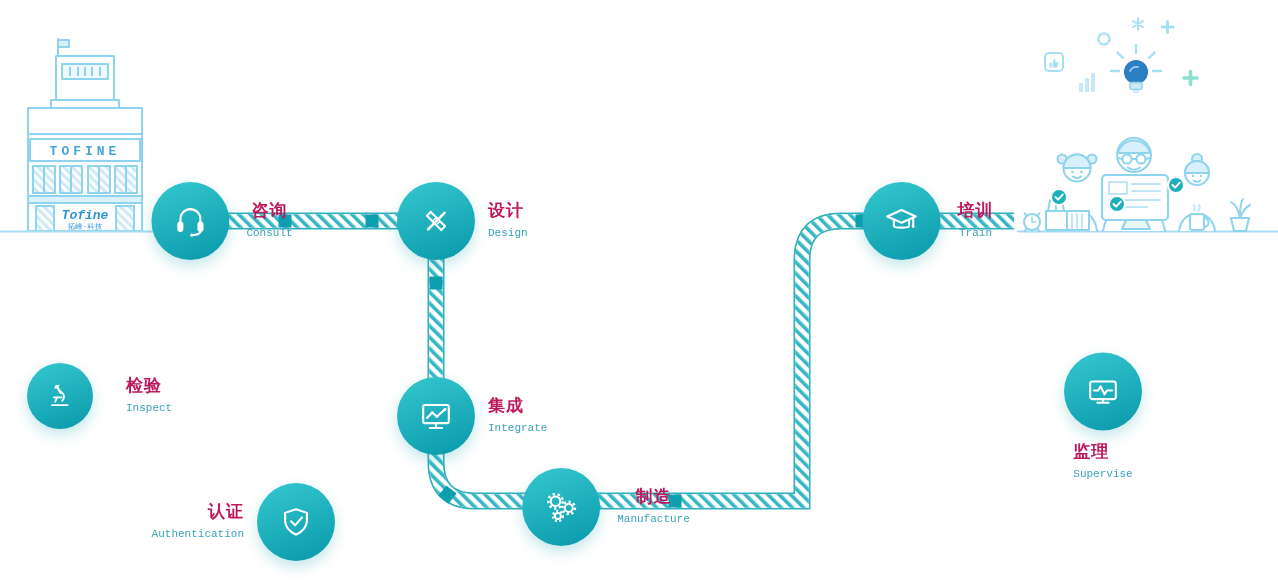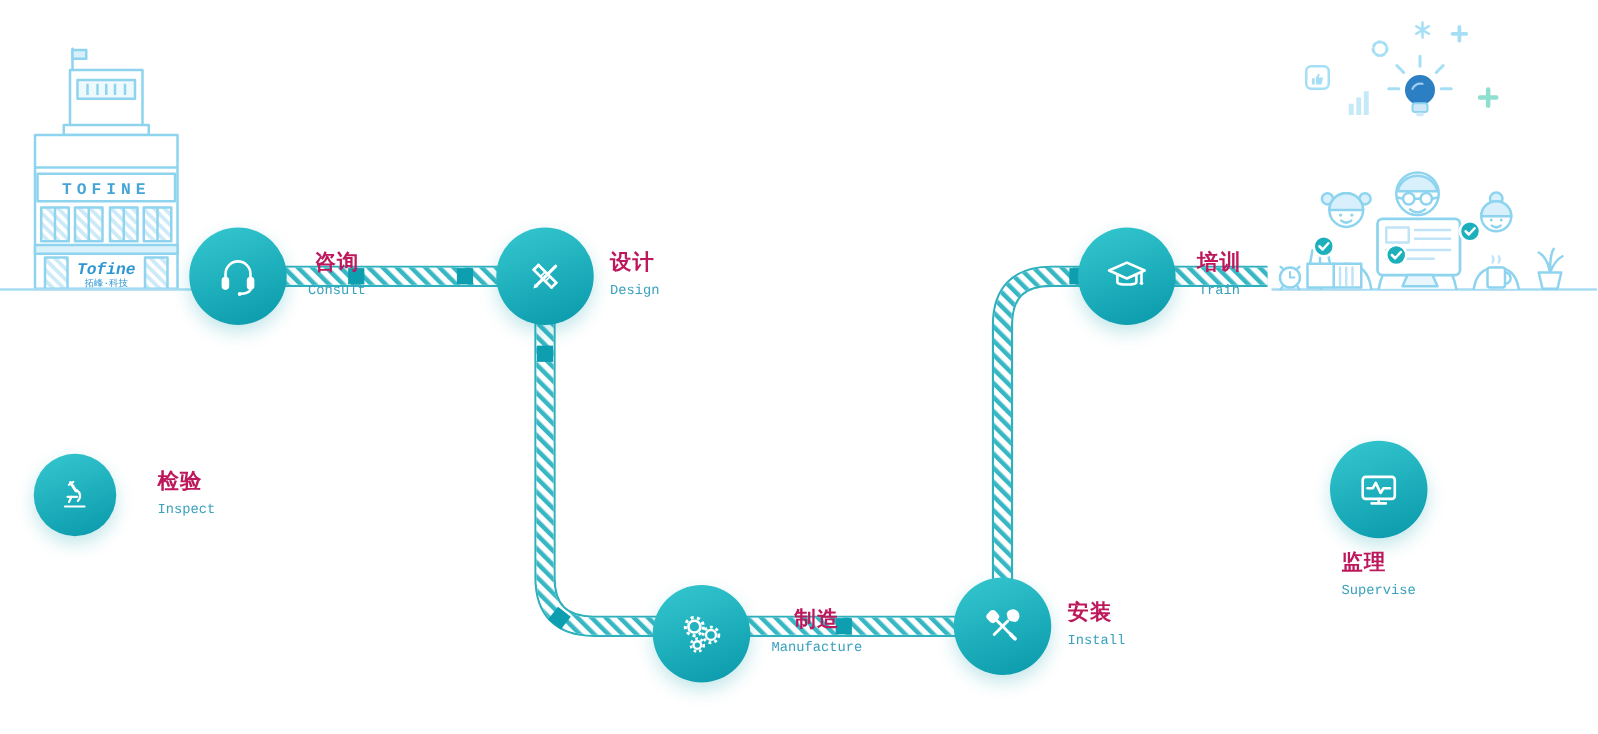--- a/index.html
+++ b/index.html
@@ -193,57 +193,58 @@
         </g>
         <path d="M10.2 30.3l1.2-4.2 3 3z" fill="#fff"></path>
       </svg>
     </div>
     <div class="labels">
       <div class="zh">设计</div>
       <div class="en">Design</div>
     </div>
   </div>
 
+  <div class="step pos-right" style="left:397px;top:404px;">
+    <div class="circle">
+      <svg class="icon" viewBox="0 0 40 40">
+        <g stroke="#fff" fill="none" stroke-width="2.2" stroke-linecap="round" stroke-linejoin="round">
+          <rect x="6.5" y="8.5" width="27" height="19" rx="2"></rect>
+          <polyline points="10.5,22 16,16.5 21,20.5 29.5,13"></polyline>
+          <path d="M20 27.5v4M13.5 32.7h13"></path>
+        </g>
+        <circle cx="16" cy="16.5" r="1.5" fill="#fff"></circle>
+        <circle cx="21" cy="20.5" r="1.5" fill="#fff"></circle>
+        <circle cx="29.5" cy="13" r="1.5" fill="#fff"></circle>
+      </svg>
+    </div>
+    <div class="labels">
+      <div class="zh">集成</div>
+      <div class="en">Integrate</div>
+    </div>
+  </div>
 
   <div class="step pos-below" style="left:606px;top:456px;">
     <div class="circle">
       <svg class="icon" viewBox="0 0 40 40">
         <g stroke="#fff" fill="none">
           <circle cx="14" cy="14" r="5" stroke-width="2.2"></circle>
           <circle cx="14" cy="14" r="7.6" stroke-width="2.6" stroke-dasharray="2.6 2.8"></circle>
           <circle cx="28" cy="21" r="4.2" stroke-width="2"></circle>
           <circle cx="28" cy="21" r="6.6" stroke-width="2.4" stroke-dasharray="2.4 2.6"></circle>
           <circle cx="16.5" cy="29.5" r="3.2" stroke-width="2"></circle>
           <circle cx="16.5" cy="29.5" r="5.4" stroke-width="2.2" stroke-dasharray="2.2 2.4"></circle>
         </g>
       </svg>
     </div>
     <div class="labels">
       <div class="zh">制造</div>
       <div class="en">Manufacture</div>
     </div>
   </div>
 
-  <div class="step pos-right" style="left:763px;top:489px;">
-    <div class="circle">
-      <svg class="icon" viewBox="0 0 40 40">
-        <g stroke="#fff" fill="none" stroke-width="2.4" stroke-linecap="round">
-          <path d="M13 27L24.5 15.5"></path>
-          <path d="M14 14l13 13"></path>
-          <path d="M27 27l3.5 3.5" stroke-width="3.2"></path>
-        </g>
-        <path d="M23.5 9.2a5.6 5.6 0 1 1 7.3 7.3l-4.3-.9-2.1-2.1z" fill="#fff"></path>
-        <rect x="7" y="7" width="9.6" height="9.6" rx="3.4" transform="rotate(45 11.8 11.8)" fill="#fff"></rect>
-      </svg>
-    </div>
-    <div class="labels">
-      <div class="zh">安装</div>
-      <div class="en">Install</div>
-    </div>
-  </div>
 
 
   <div class="step pos-below" style="left:928px;top:170px;">
     <div class="circle">
       <svg class="icon" viewBox="0 0 40 40">
         <g stroke="#fff" fill="none" stroke-width="2.2" stroke-linejoin="round" stroke-linecap="round">
           <path d="M20 8.5L35 15.2 20 21.9 5 15.2z"></path>
           <path d="M12 18.8v6.4c0 2.4 16 2.4 16 0v-6.4"></path>
           <path d="M32.3 16.5v7.5"></path>
         </g>
@@ -268,20 +269,34 @@
           <path d="M10 31.5h19.5"></path>
         </g>
       </svg>
     </div>
     <div class="labels">
       <div class="zh">检验</div>
       <div class="en">Inspect</div>
     </div>
   </div>
 
+  <div class="step pos-left" style="right:943px;top:510px;">
+    <div class="circle">
+      <svg class="icon" viewBox="0 0 40 40">
+        <g stroke="#fff" fill="none" stroke-width="2.2" stroke-linecap="round" stroke-linejoin="round">
+          <path d="M20 6.5l11.5 3.9v8.1c0 6.9-4.5 11.5-11.5 14.9-7-3.4-11.5-8-11.5-14.9v-8.1z"></path>
+          <path d="M14.8 19.3l4.2 4.2 7.3-8.3"></path>
+        </g>
+      </svg>
+    </div>
+    <div class="labels">
+      <div class="zh">认证</div>
+      <div class="en">Authentication</div>
+    </div>
+  </div>
 
   <div class="step pos-right" style="left:1064px;top:404px;flex-direction:column;">
     <div class="circle">
       <svg class="icon" viewBox="0 0 40 40">
         <g stroke="#fff" fill="none" stroke-width="2.2" stroke-linecap="round" stroke-linejoin="round">
           <rect x="6.5" y="9.5" width="27" height="18.5" rx="2.5"></rect>
           <path d="M10.5 19h4.5l2.5-4.5 4 8.5 2.5-4h5.5"></path>
           <path d="M20 28v3.6M14 31.8h12"></path>
         </g>
       </svg>

